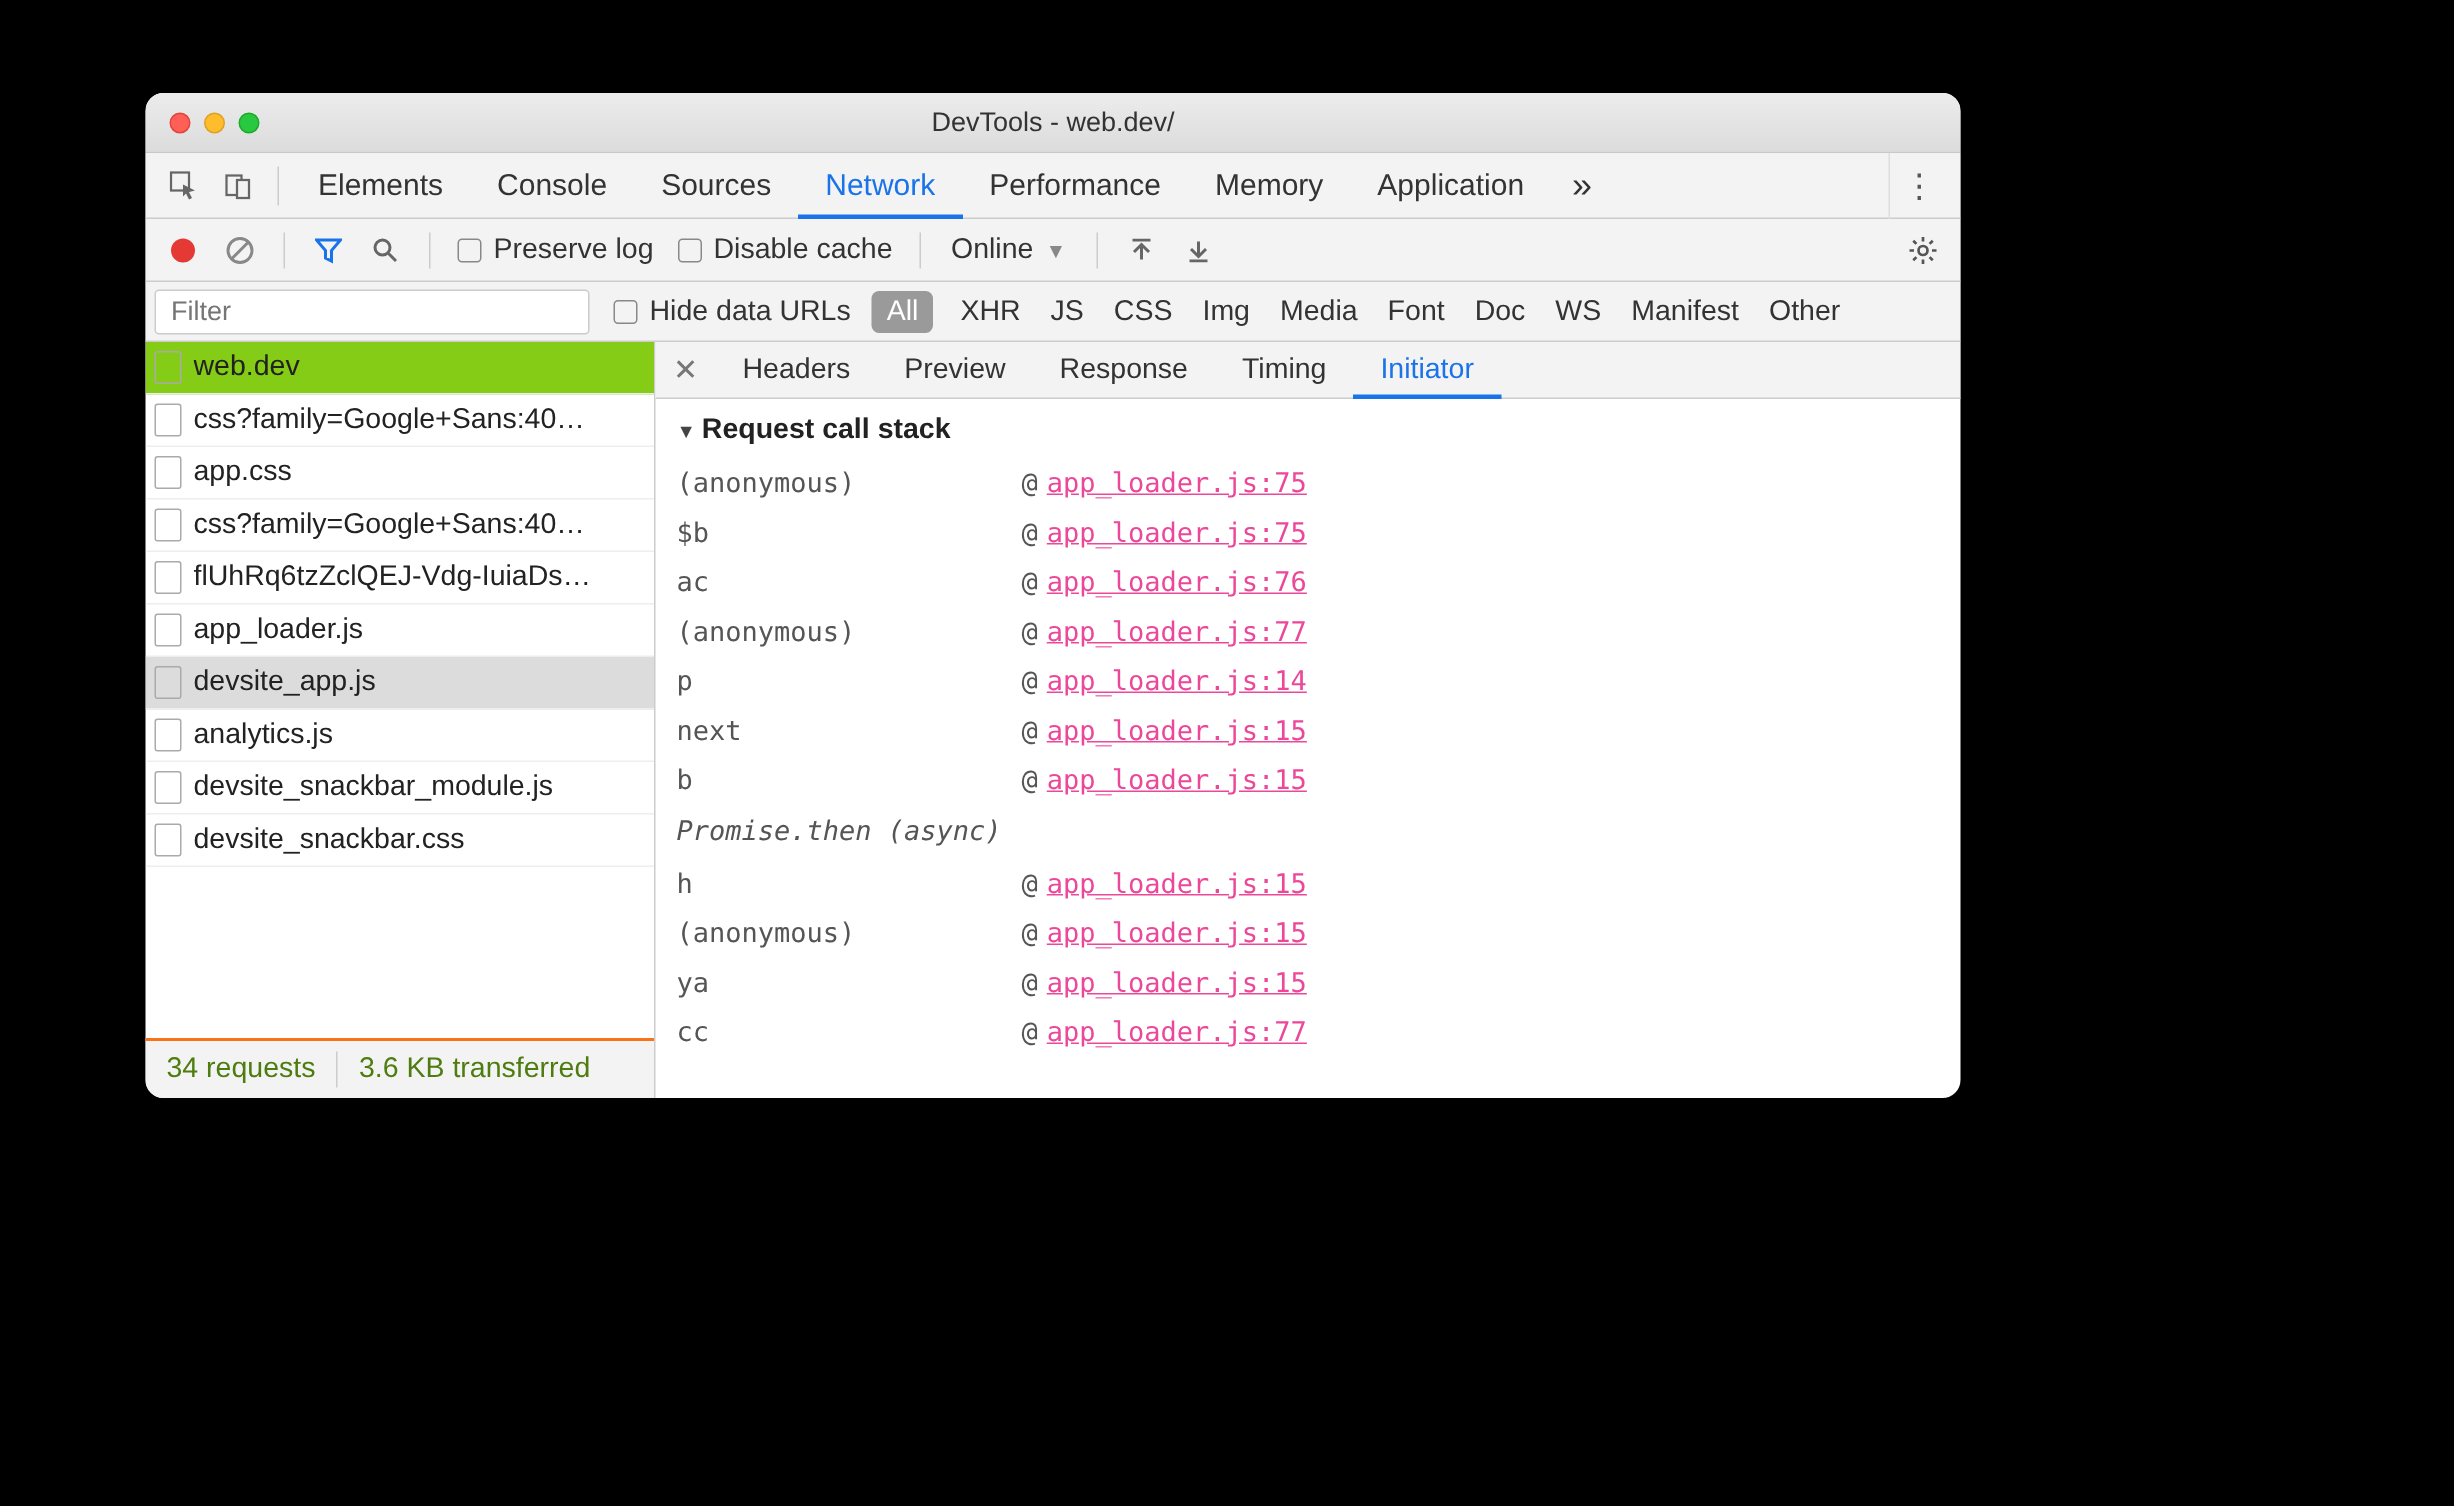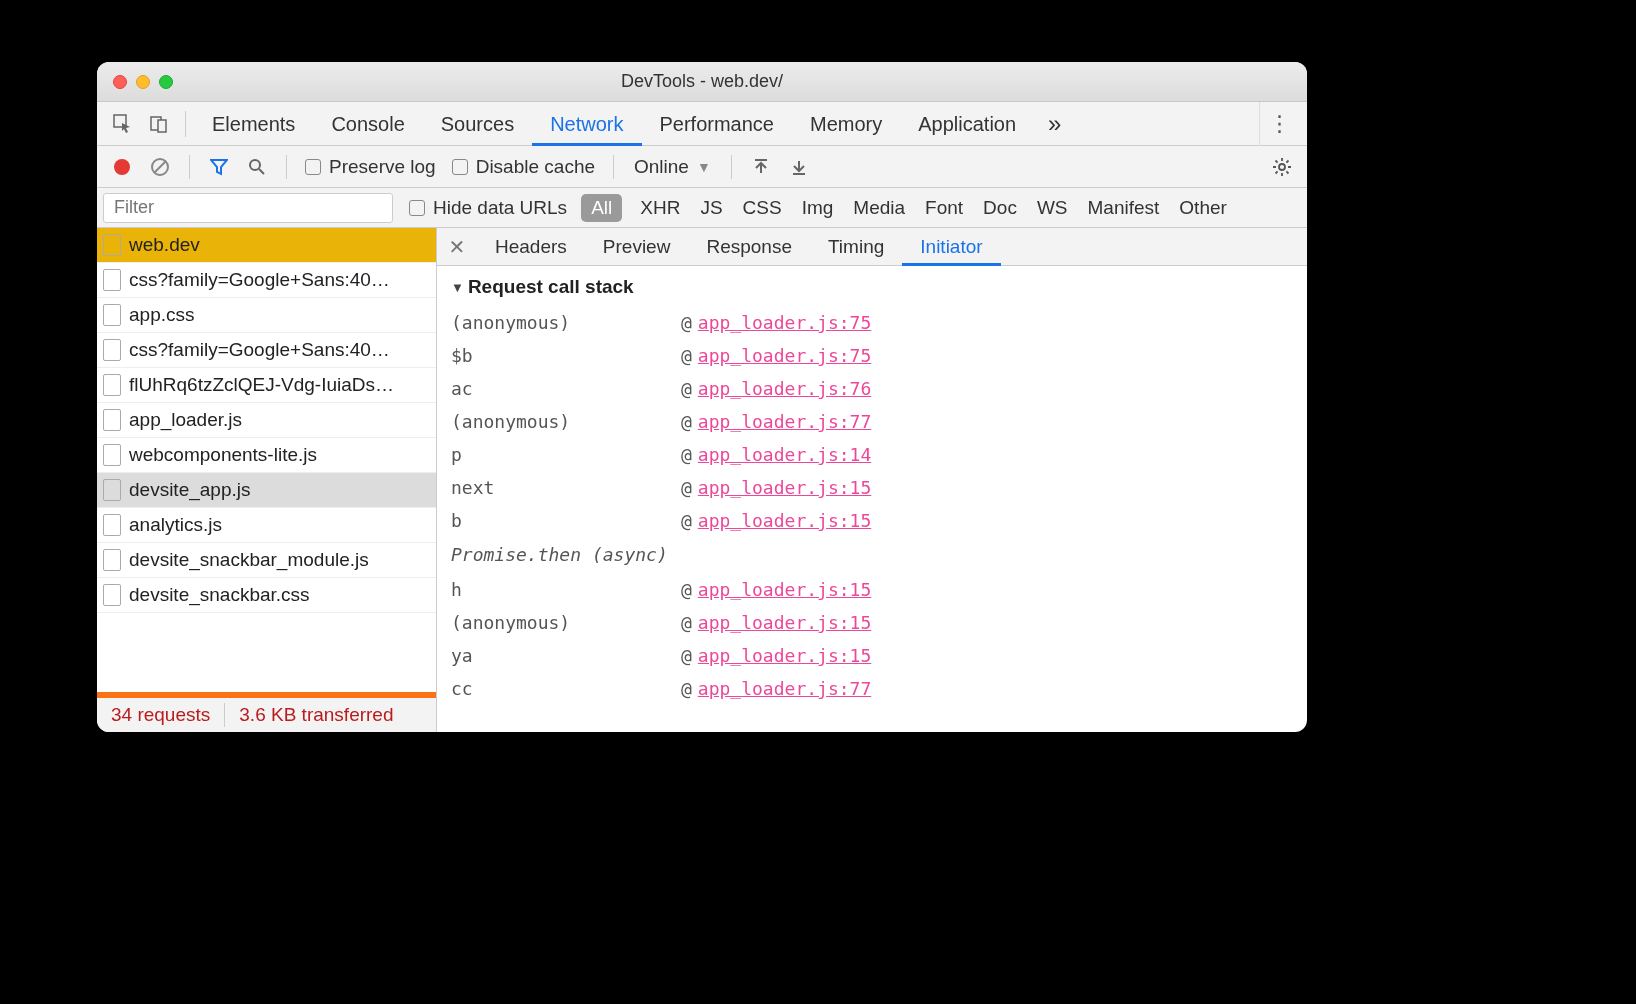--- a/index.html
+++ b/index.html
@@ -95,26 +95,26 @@
     height:38px;line-height:38px;padding-left:10px;font-size:19px;color:#333;
     border-bottom:1px solid #ccc;background:#f3f3f3;
   }
   .req-list{flex:1;overflow:hidden;}
   .req-row{
     height:35px;display:flex;align-items:center;gap:8px;padding:0 6px;
     font-size:19px;color:#222;border-bottom:1px solid #eee;
     white-space:nowrap;overflow:hidden;cursor:pointer;
   }
   .req-row .doc-ic{width:18px;height:22px;border:1.5px solid #aaa;border-radius:2px;flex-shrink:0;position:relative;}
-  .req-row.selected{background:#eab308;}
+  .req-row.selected{background:#84cc16;}
   .req-row.highlight{background:#dcdcdc;}
   .req-row .txt{overflow:hidden;text-overflow:ellipsis;}
   .left-footer{
-    height:40px;border-top:6px solid #f97316;display:flex;align-items:center;
-    font-size:19px;color:#b91c1c;background:#f3f3f3;
+    height:40px;border-top:2px solid #f97316;display:flex;align-items:center;
+    font-size:19px;color:#4d7c0f;background:#f3f3f3;
   }
   .left-footer .cell{padding:0 14px;}
   .left-footer .fv{width:1px;height:24px;background:#ccc;}
   
   .right{flex:1;display:flex;flex-direction:column;min-width:0;}
   .detail-tabs{
     height:38px;display:flex;align-items:center;border-bottom:1px solid #ccc;
     background:#f3f3f3;font-size:19px;color:#333;
   }
   .detail-tabs .close{width:40px;text-align:center;color:#777;cursor:pointer;font-size:20px;}
@@ -275,24 +275,20 @@
             <div class="txt">css?family=Google+Sans:40…</div>
           </div>
           <div class="req-row">
             <div class="doc-ic"></div>
             <div class="txt">flUhRq6tzZclQEJ-Vdg-IuiaDs…</div>
           </div>
           <div class="req-row">
             <div class="doc-ic"></div>
             <div class="txt">app_loader.js</div>
           </div>
-          <div class="req-row">
-            <div class="doc-ic"></div>
-            <div class="txt">webcomponents-lite.js</div>
-          </div>
           <div class="req-row highlight">
             <div class="doc-ic"></div>
             <div class="txt">devsite_app.js</div>
           </div>
           <div class="req-row">
             <div class="doc-ic"></div>
             <div class="txt">analytics.js</div>
           </div>
           <div class="req-row">
             <div class="doc-ic"></div>

